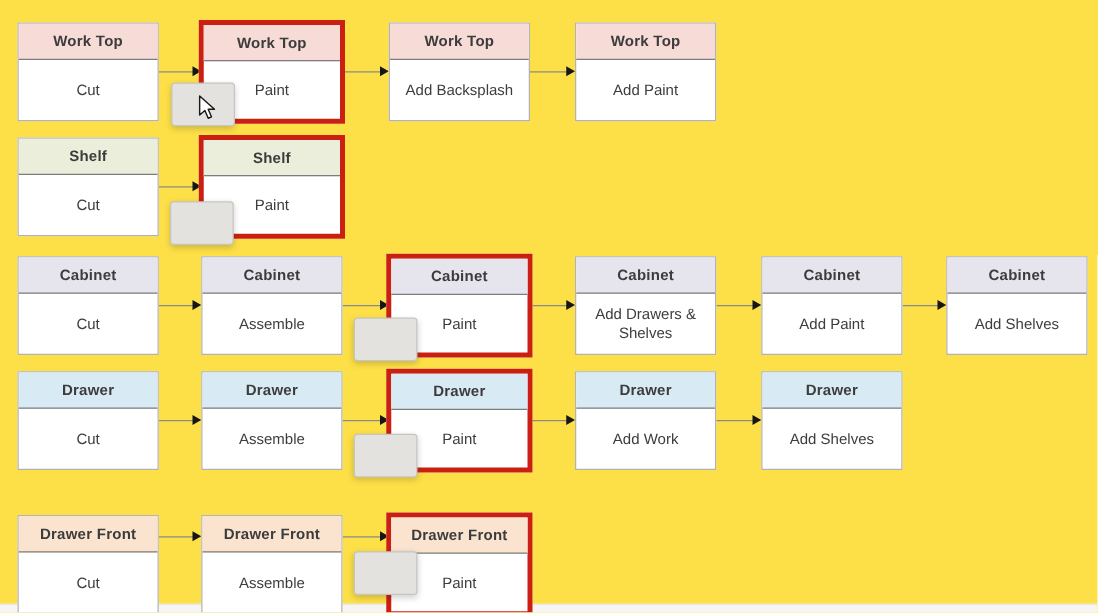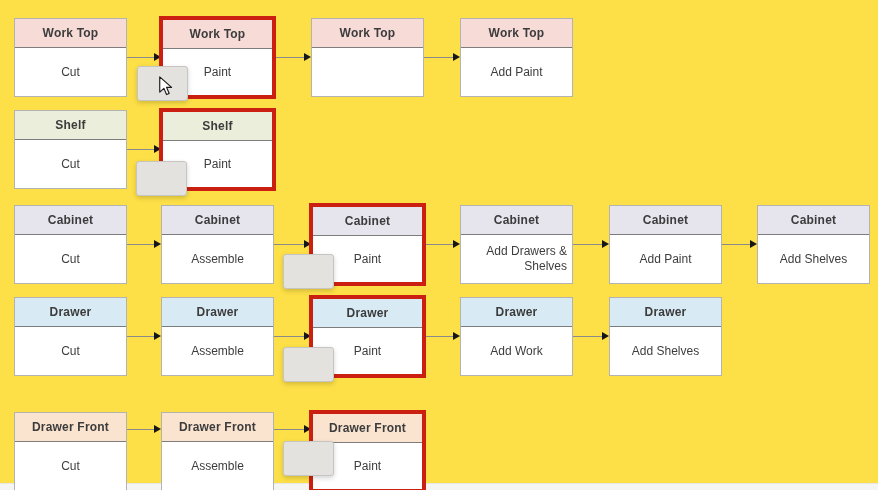--- a/index.html
+++ b/index.html
@@ -15,21 +15,21 @@
     display:flex; flex-direction:column;
   }
   .box.hl { border-width:4px; z-index:2; margin:-2px; width:117px; height:83px; }
   .hdr {
     height:29px; flex:0 0 29px; border-bottom:1px solid #7d7d7d;
     display:flex; align-items:center; justify-content:center;
     font-size:12px; font-weight:700; color:#3c3c3c; letter-spacing:.2px;
   }
   .bdy {
     flex:1; display:flex; align-items:center; justify-content:center;
-    font-size:12px; color:#3d3d3d; text-align:right; line-height:1.25; padding:0 5px;
+    font-size:12px; color:#3d3d3d; text-align:center; line-height:1.25; padding:0 5px;
   }
   
   .c0{left:14px} .c1{left:161px} .c2{left:311px} .c3{left:460px} .c4{left:609px} .c5{left:757px}
   .r0{top:18px}  .r1{top:110px}  .r2{top:205px}  .r3{top:297px}  .r4{top:412px}
   
   .conn { position:absolute; height:9px; z-index:0; }
   .conn .line { position:absolute; left:0; right:5px; top:4px; border-top:1.5px solid #8a8a8a; }
   .conn .head {
     position:absolute; right:0; top:0; width:0; height:0;
     border-left:7px solid #161616; border-top:4.5px solid transparent; border-bottom:4.5px solid transparent;
@@ -61,20 +61,21 @@
   <div class="box r0 c0">
     <div class="hdr" style="background-color: rgb(247, 219, 215);">Work Top</div>
     <div class="bdy">Cut</div>
   </div>
   <div class="box hl r0 c1" style="border-color: rgb(203, 32, 17);">
     <div class="hdr" style="background-color: rgb(247, 219, 215);">Work Top</div>
     <div class="bdy">Paint</div>
   </div>
   <div class="box r0 c2">
     <div class="hdr" style="background-color: rgb(247, 219, 215);">Work Top</div>
+    <div class="bdy">Add Backsplash</div>
   </div>
   <div class="box r0 c3">
     <div class="hdr" style="background-color: rgb(247, 219, 215);">Work Top</div>
     <div class="bdy">Add Paint</div>
   </div>
 
   <div class="box r1 c0">
     <div class="hdr" style="background-color: rgb(235, 238, 218);">Shelf</div>
     <div class="bdy">Cut</div>
   </div>

